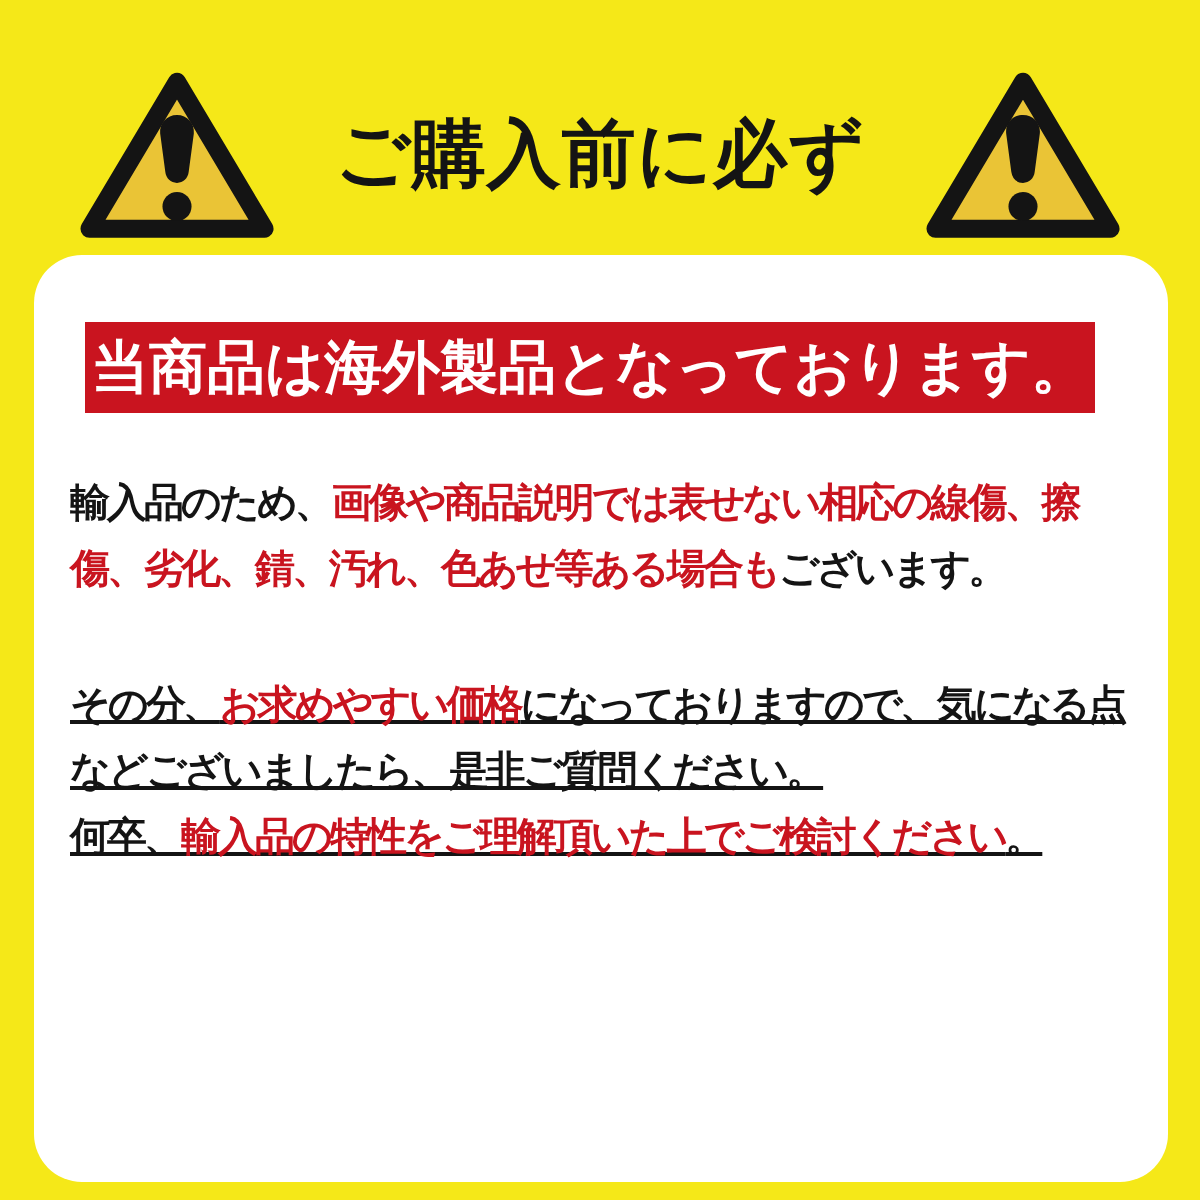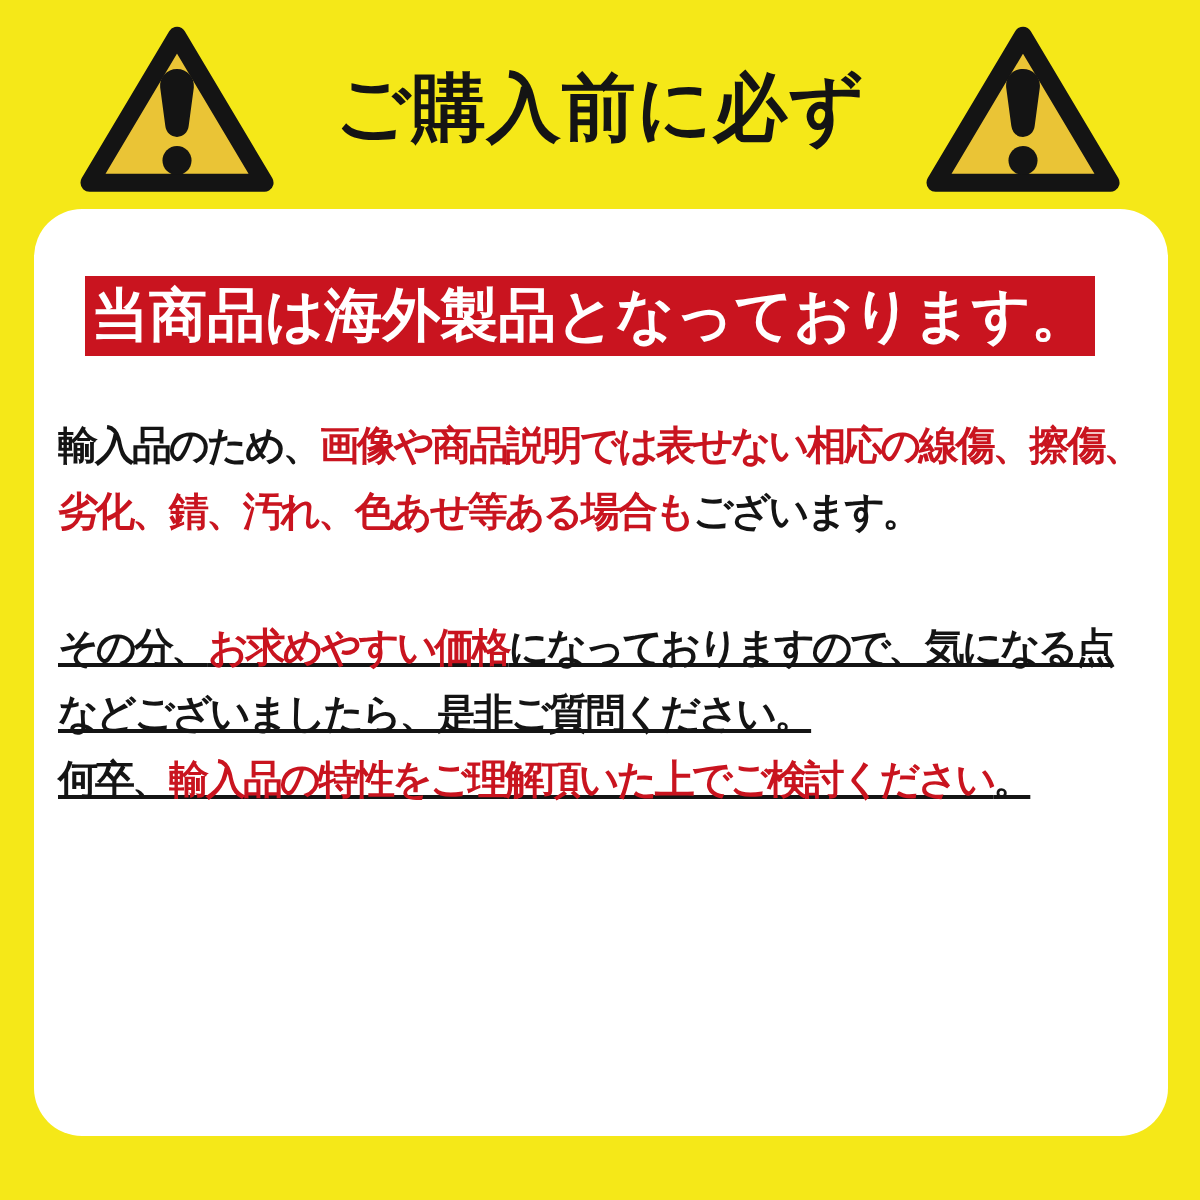--- a/index.html
+++ b/index.html
@@ -13,49 +13,49 @@
   *{margin:0;padding:0;box-sizing:border-box;}
   html,body{width:1200px;height:1200px;}
   body{font-family:"Liberation Sans","DejaVu Sans",sans-serif;}
   .page{
     width:1200px;height:1200px;
     background:var(--background-yellow);
     overflow:hidden;
   }
   .header{
     display:flex;align-items:center;justify-content:space-between;
-    padding:20px 78px 0 78px;height:196px;
+    padding:20px 78px 0 78px;height:196px;margin-top:46px;
   }
   .tri{flex:0 0 auto;display:block;}
   .title{
     flex:1;text-align:center;
     font-size:74px;font-weight:900;line-height:1.1;
     color:var(--text-black);letter-spacing:1px;
     white-space:nowrap;
   }
   .panel{
     background:var(--panel-white);
     margin:13px 32px 0 34px;
     height:927px;
     border-radius:48px;
     overflow:hidden;
   }
   .banner{
     margin:67px auto 0 51px;
-    width:1010px;height:80px;
+    width:1010px;height:91px;
     background:var(--alert-red);
     display:flex;align-items:center;justify-content:center;
   }
   .banner-text{
     color:var(--banner-text-white);
     font-size:58px;font-weight:900;letter-spacing:0px;
     white-space:nowrap;
   }
   .body-copy{
-    padding:0 24px;margin-top:56px;
+    padding:0 36px;margin-top:56px;
     font-size:40px;font-weight:900;
     line-height:66px;letter-spacing:-3px;
     color:var(--text-black);
   }
   .para + .para{margin-top:70px;text-decoration:underline;}
   .red{color:var(--alert-red);}
 </style>
 </head>
 <body>
 

